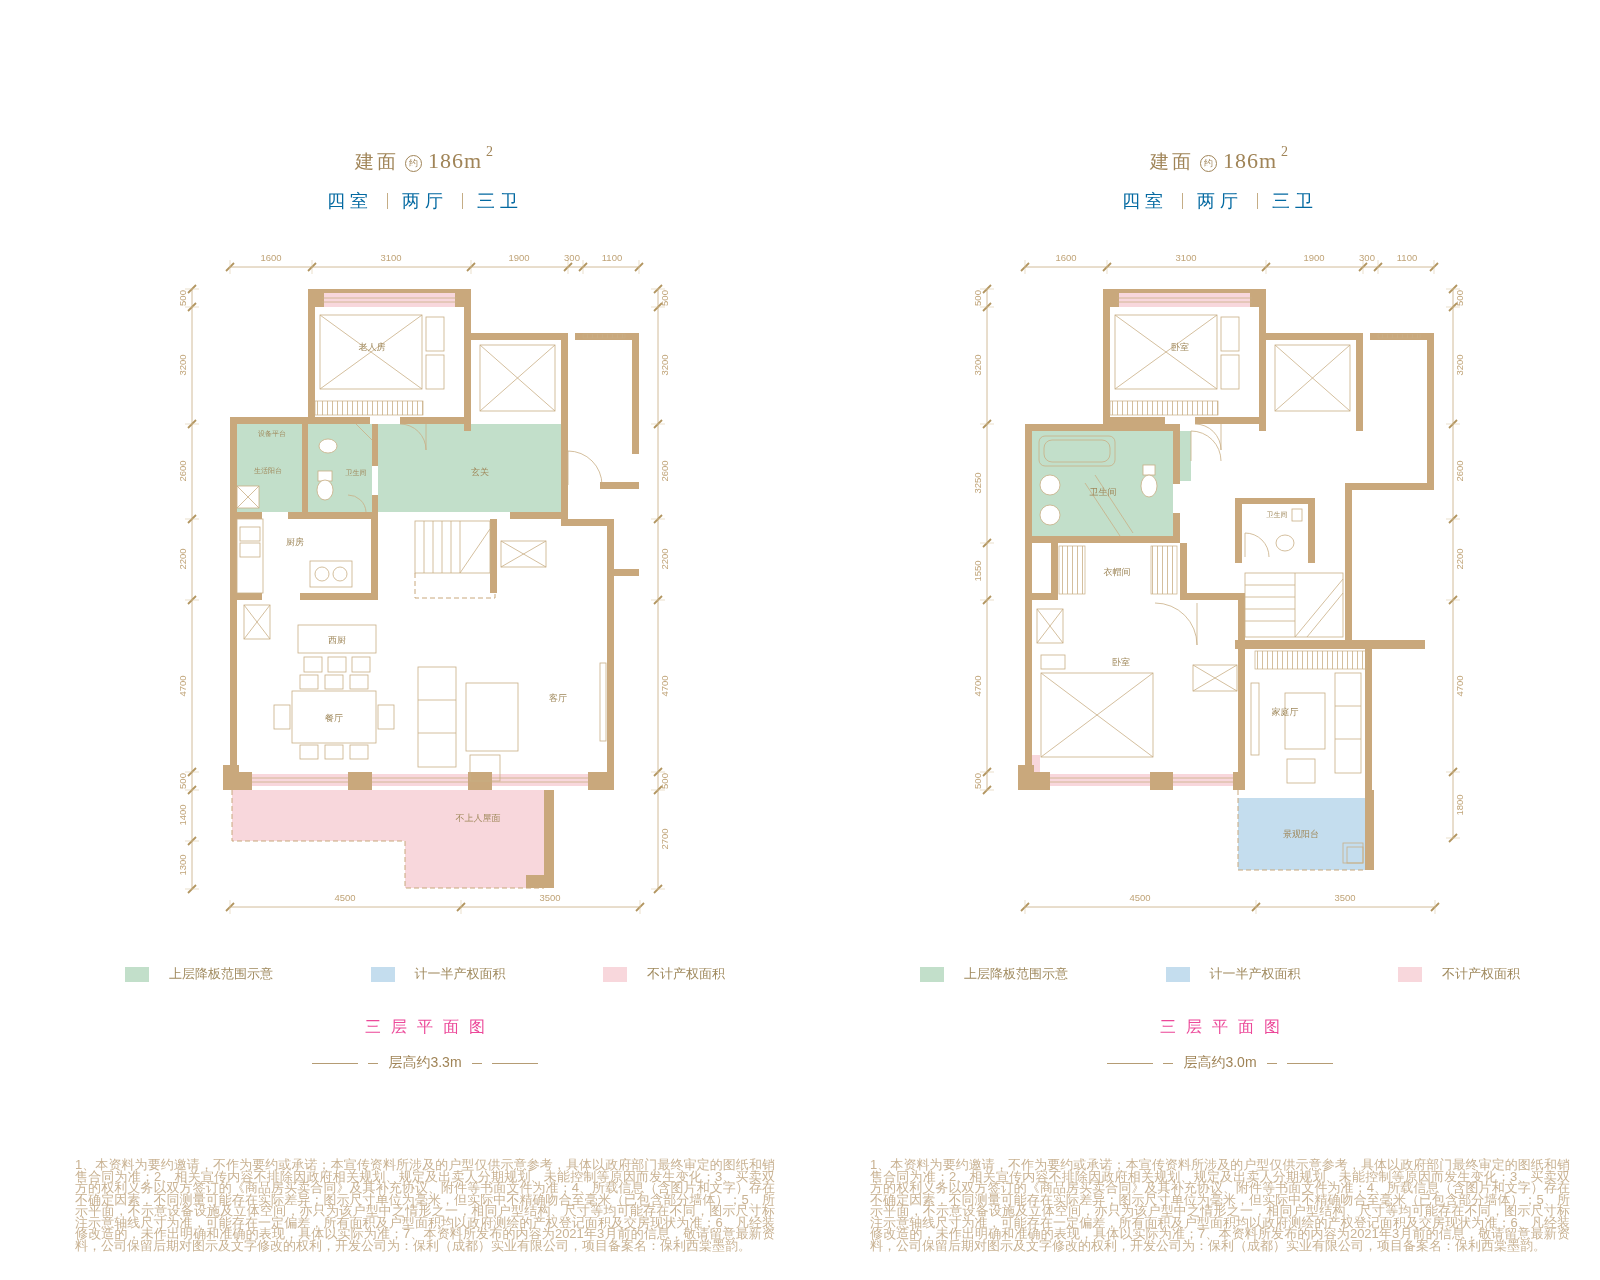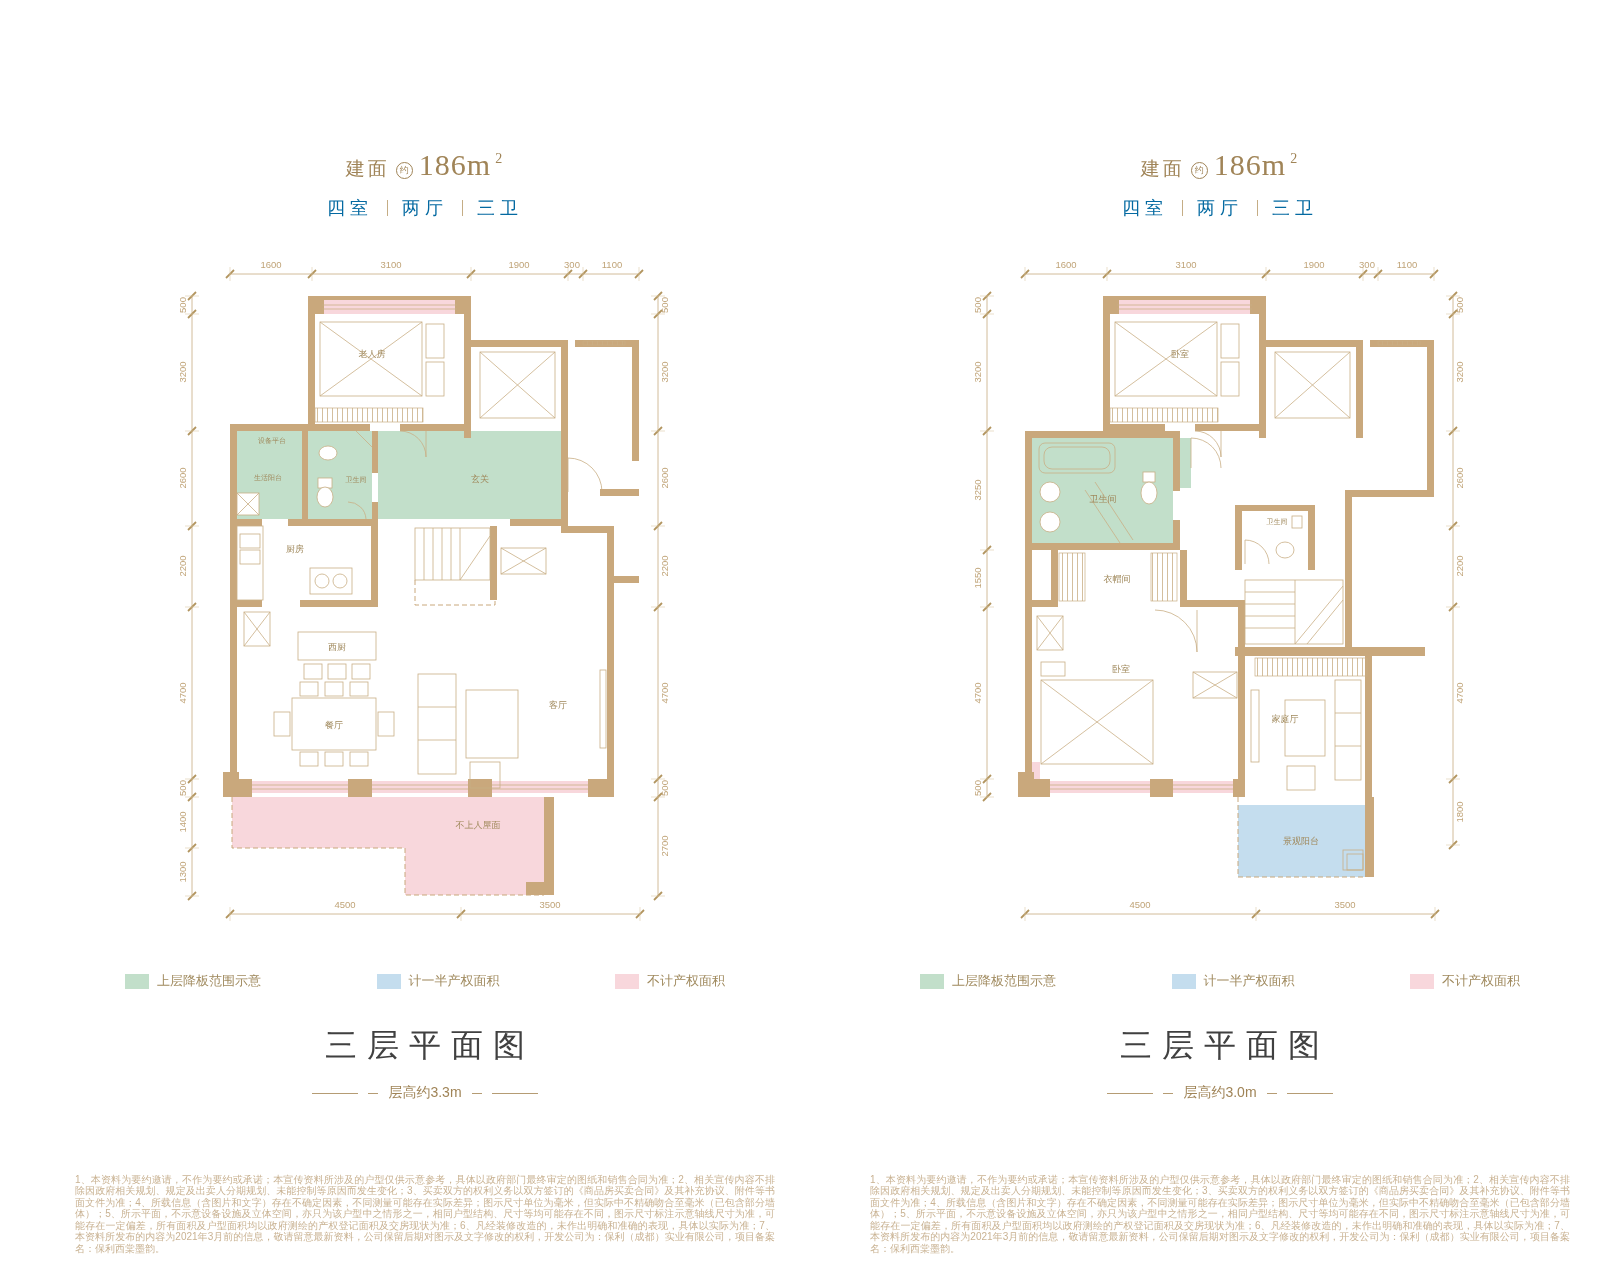--- a/index.html
+++ b/index.html
@@ -10,52 +10,52 @@
   #panel-left{left:60px;}
   #panel-right{left:855px;}
 
   
   .hd{margin-top:128px;text-align:center;color:#a08457;}
   .hd-line1{display:flex;align-items:baseline;justify-content:center;gap:6px;}
   .hd-jianmian{font-size:19px;letter-spacing:3px;}
   .hd-yue{display:inline-flex;align-items:center;justify-content:center;
           width:15px;height:15px;border:1px solid #a08457;border-radius:50%;
           font-size:9px;position:relative;top:-2px;}
-  .hd-area{font-family:"Liberation Serif",serif;font-size:30px;letter-spacing:1px;}
+  .hd-area{font-family:"Liberation Serif",serif;font-size:22px;letter-spacing:1px;}
   .hd-sup{font-family:"Liberation Serif",serif;font-size:14px;position:relative;top:-12px;left:-2px;}
   .hd-line2{margin-top:14px;display:flex;justify-content:center;align-items:center;
             font-size:18px;letter-spacing:5px;color:#0369a1;}
   .hd-sep{width:1px;height:16px;background:#c5ad85;margin:0 14px;}
 
   
   svg.plan{margin-top:30px;}
   .wall{fill:#c9a87c;}
   .thin{stroke:#c9ae85;stroke-width:0.8;fill:none;}
   .thinw{stroke:#c9ae85;stroke-width:0.8;fill:#ffffff;}
   .dash{stroke:#c9a87c;stroke-width:1;fill:none;stroke-dasharray:5 3;}
   .g{fill:#c2dfca;}
   .p{fill:#f8d7dc;}
   .b{fill:#c4ddee;}
   .room{fill:#a0895c;font-size:9px;font-family:"Liberation Sans",sans-serif;}
   .room.sm{font-size:7px;}
   .dimtxt{fill:#c0a478;font-size:9.5px;font-family:"Liberation Sans",sans-serif;}
 
   
   .legend{margin-top:22px;width:600px;display:flex;justify-content:space-between;}
-  .leg-item{display:flex;align-items:center;gap:8px;color:#a08a5e;font-size:13px;}
+  .leg-item{display:flex;align-items:center;gap:20px;color:#a08a5e;font-size:13px;}
   .leg-sw{width:24px;height:15px;display:inline-block;}
 
   
-  .caption{margin-top:34px;color:#404040;font-size:32px;letter-spacing:10px;text-indent:10px;}
+  .caption{margin-top:34px;color:#ec4899;font-size:16px;letter-spacing:10px;text-indent:10px;}
   .hnote{margin-top:16px;display:flex;align-items:center;gap:10px;color:#a08457;font-size:14px;}
   .hline{width:46px;height:1px;background:#b59c74;}
   .hline.short{width:10px;}
 
   
-  .disc{position:absolute;bottom:36px;width:700px;color:#c9b292;font-size:10px;
+  .disc{position:absolute;bottom:36px;width:700px;color:#c9b292;font-size:13px;
         line-height:11.5px;text-align:justify;}
 </style>
 </head>
 <body>
 
 <div class="panel" id="panel-left">
 
   <div class="hd">
     <div class="hd-line1">
       <span class="hd-jianmian">建面</span>

